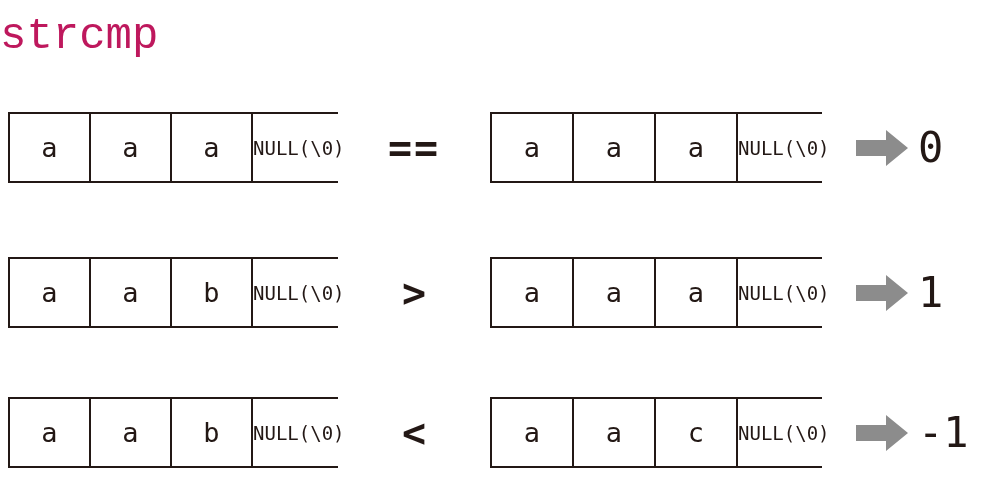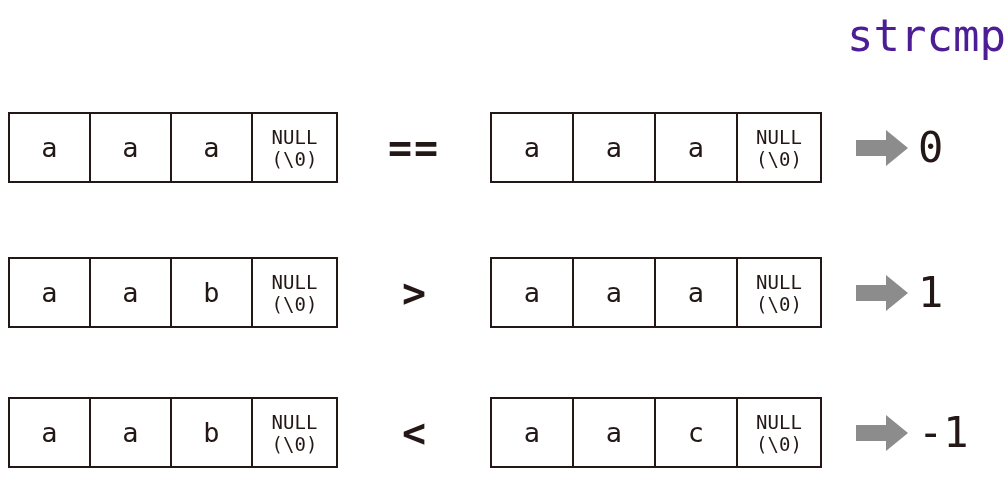--- a/index.html
+++ b/index.html
@@ -15,26 +15,27 @@
     color: #231815;
     overflow: hidden;
   }
 
   
   #title {
     position: absolute;
     left: 0;
     top: 8px;
     width: 1006px;
-    text-align: right;
+    text-align: left;
     font-size: 44px;
     line-height: 56px;
     letter-spacing: 0px;
-    color: #4c1d95;
-    white-space: pre;
+    color: #be185d;
+    white-space: pre;
+    font-family: Liberation Mono, monospace;
   }
 
   
   .row {
     position: absolute;
     left: 0;
     width: 1006px;
     height: 72px;
   }
   #row-0 { top: 112px; }
@@ -72,21 +73,21 @@
     font-size: 27px;
     line-height: 30px;
   }
   .strip.right .cell.char {
     flex: 0 0 82px;
   }
   .cell.null {
     flex: 1 1 auto;
     font-size: 19px;
     line-height: 22px;
-    flex-direction: column;
+    flex-direction: row;
     white-space: pre;
   }
   .null-line { display: block; }
 
   
   .operator {
     position: absolute;
     left: 338px;
     top: 0;
     width: 152px;

